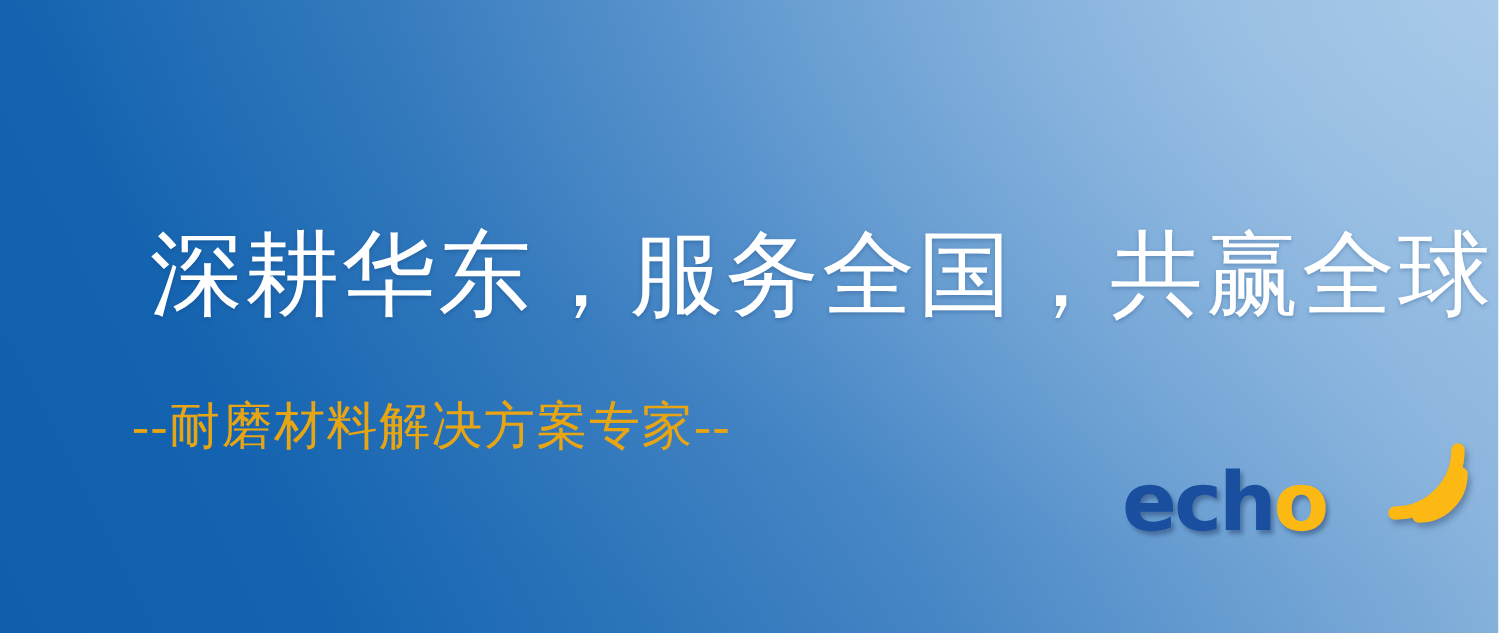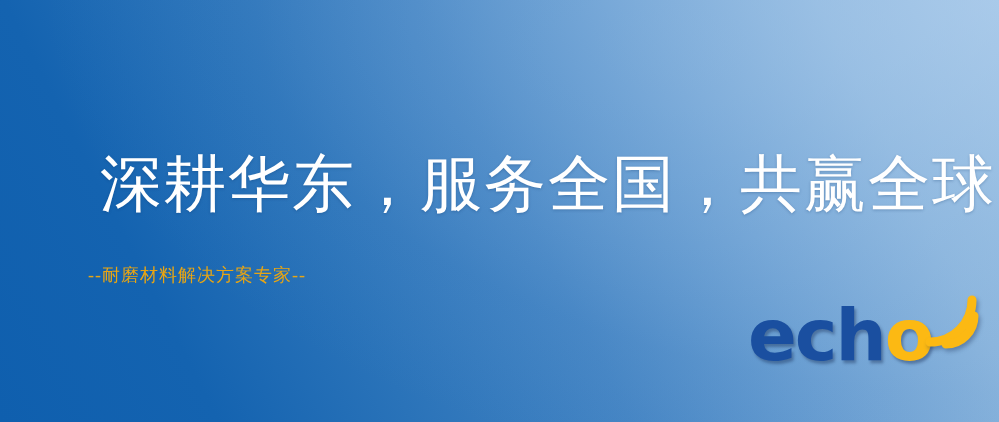--- a/index.html
+++ b/index.html
@@ -51,41 +51,41 @@
     white-space: nowrap;
     text-shadow: 0 1px 3px rgba(10,50,100,0.28);
     margin-left: 16px;
   }
 
   .subheadline {
     position: absolute;
     left: 88px;
     top: 266px;
     font-family: "Liberation Serif", "DejaVu Serif", serif;
-    font-size: 18px;
+    font-size: 34px;
     line-height: 1.1;
     color: #e8a513;
     letter-spacing: 1px;
     white-space: nowrap;
   }
 
   
   .logo {
     position: absolute;
     left: 748px;
     top: 296px;
     width: 248px;
     height: 124px;
   }
   .logo-wordmark {
     position: relative;
     height: 78px;
     font-family: "DejaVu Sans", "Liberation Sans", sans-serif;
     font-weight: bold;
-    font-size: 72px;
+    font-size: 54px;
     line-height: 78px;
     letter-spacing: -2px;
     white-space: nowrap;
   }
   .logo-echo-blue {
     color: #1a4fa0;
     text-shadow: 2px 3px 3px rgba(20,40,80,0.40);
   }
   .logo-echo-gold {
     color: #fcb913;

